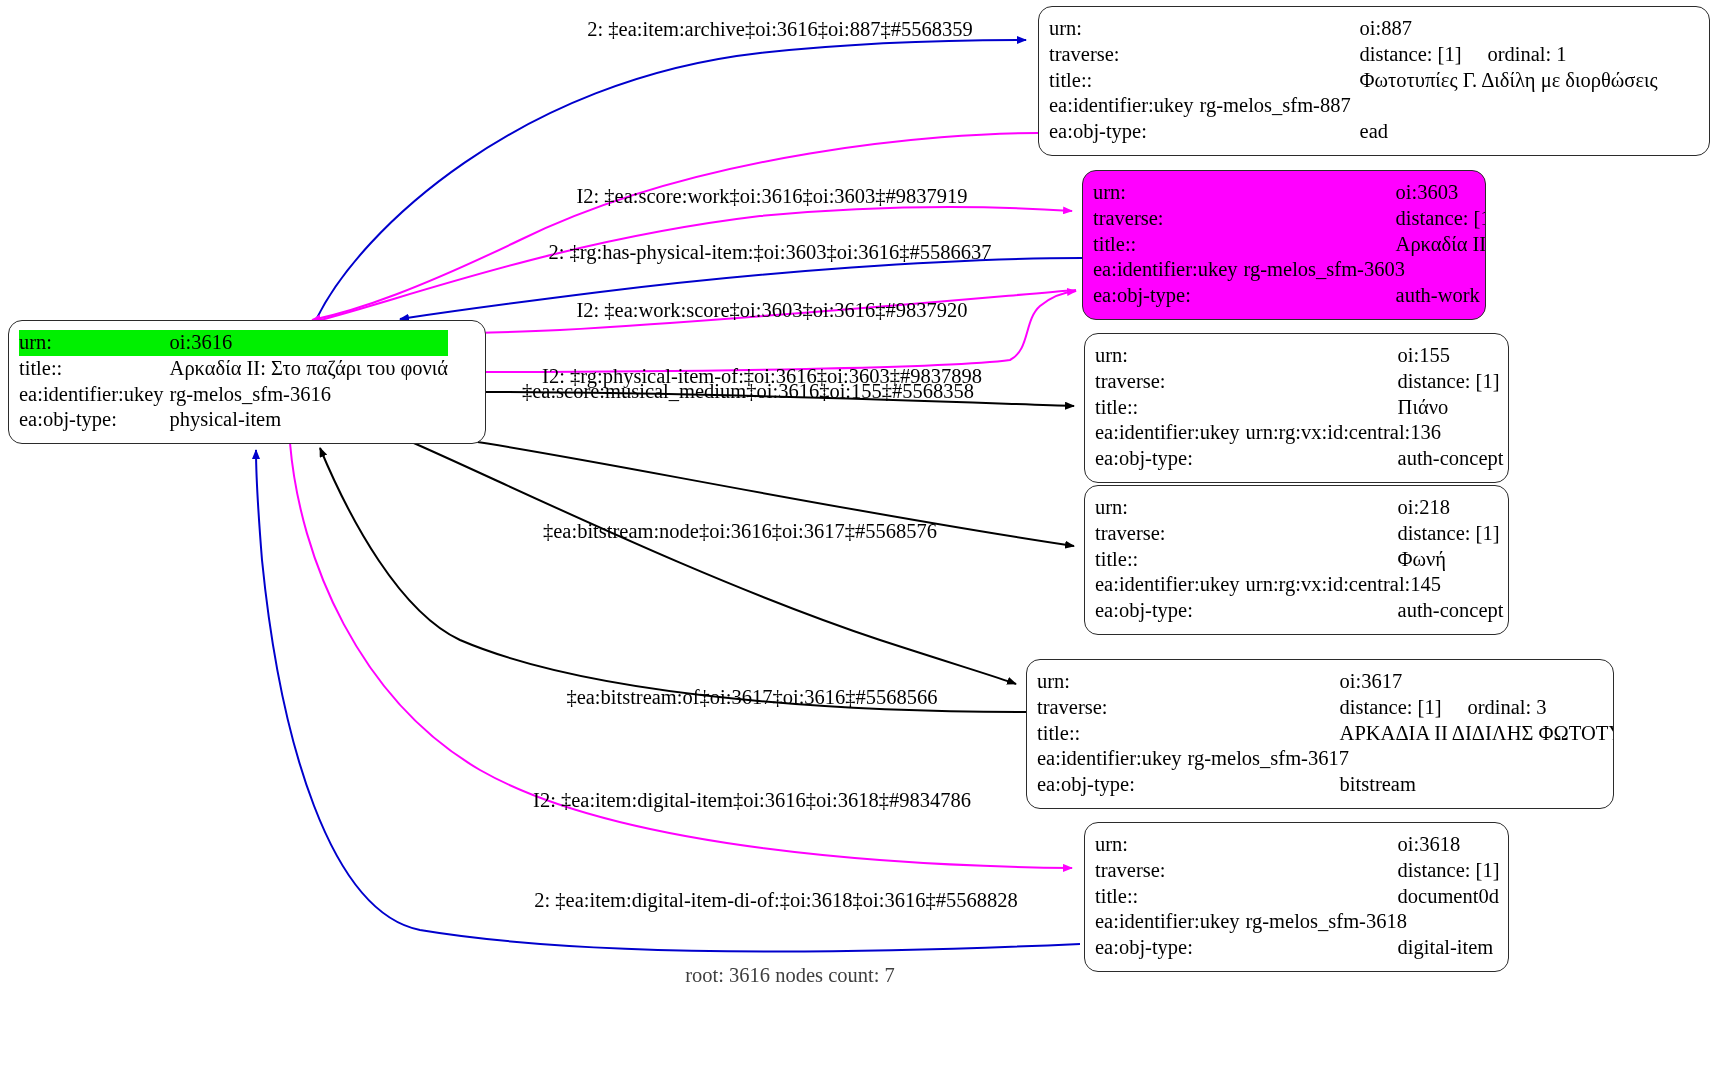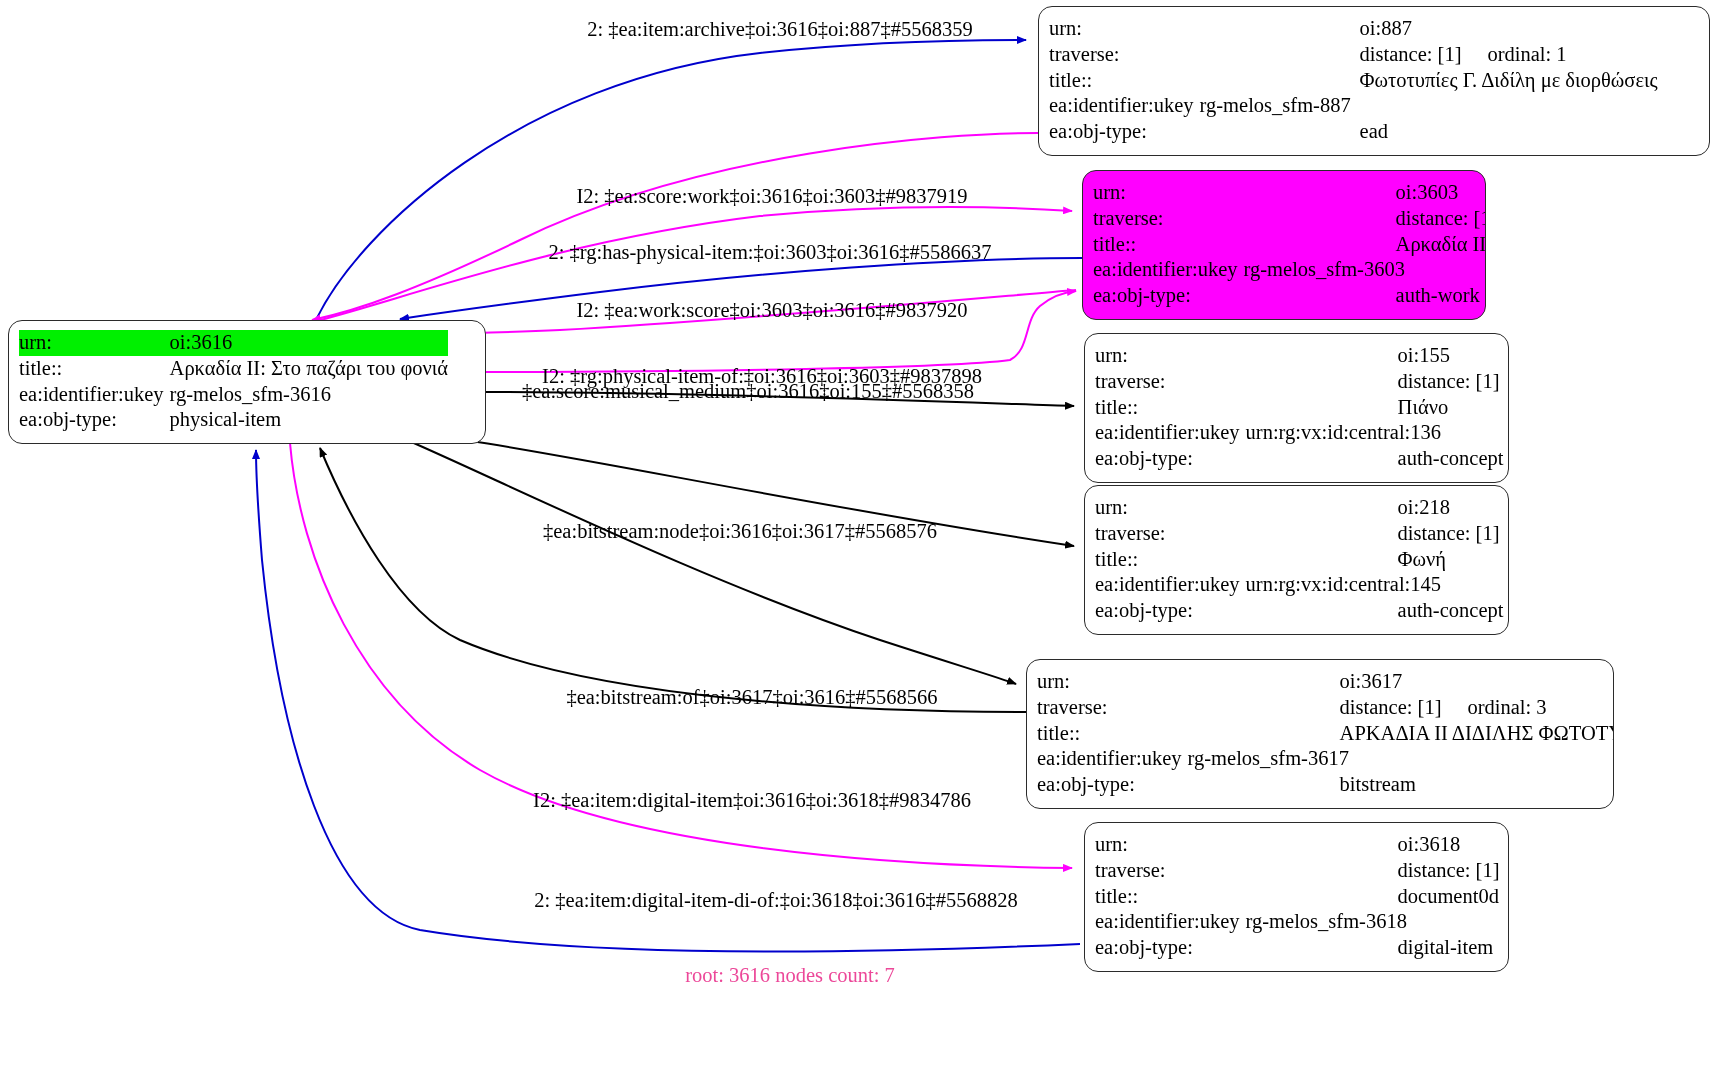--- a/index.html
+++ b/index.html
@@ -56,21 +56,21 @@
     position: absolute;
     font-size: 20.5px;
     line-height: 24px;
     color: #000000;
     white-space: nowrap;
     transform: translateX(-50%);
   }
   .footer-label {
     position: absolute;
     font-size: 20.5px;
-    color: #ec4899;
+    color: #404040;
     white-space: nowrap;
     transform: translateX(-50%);
   }
 </style>
 </head>
 <body>
 
 <div id="canvas">
 
   <svg id="edge-layer" viewBox="0 0 1715 1090" width="1715" height="1090" xmlns="http://www.w3.org/2000/svg">

